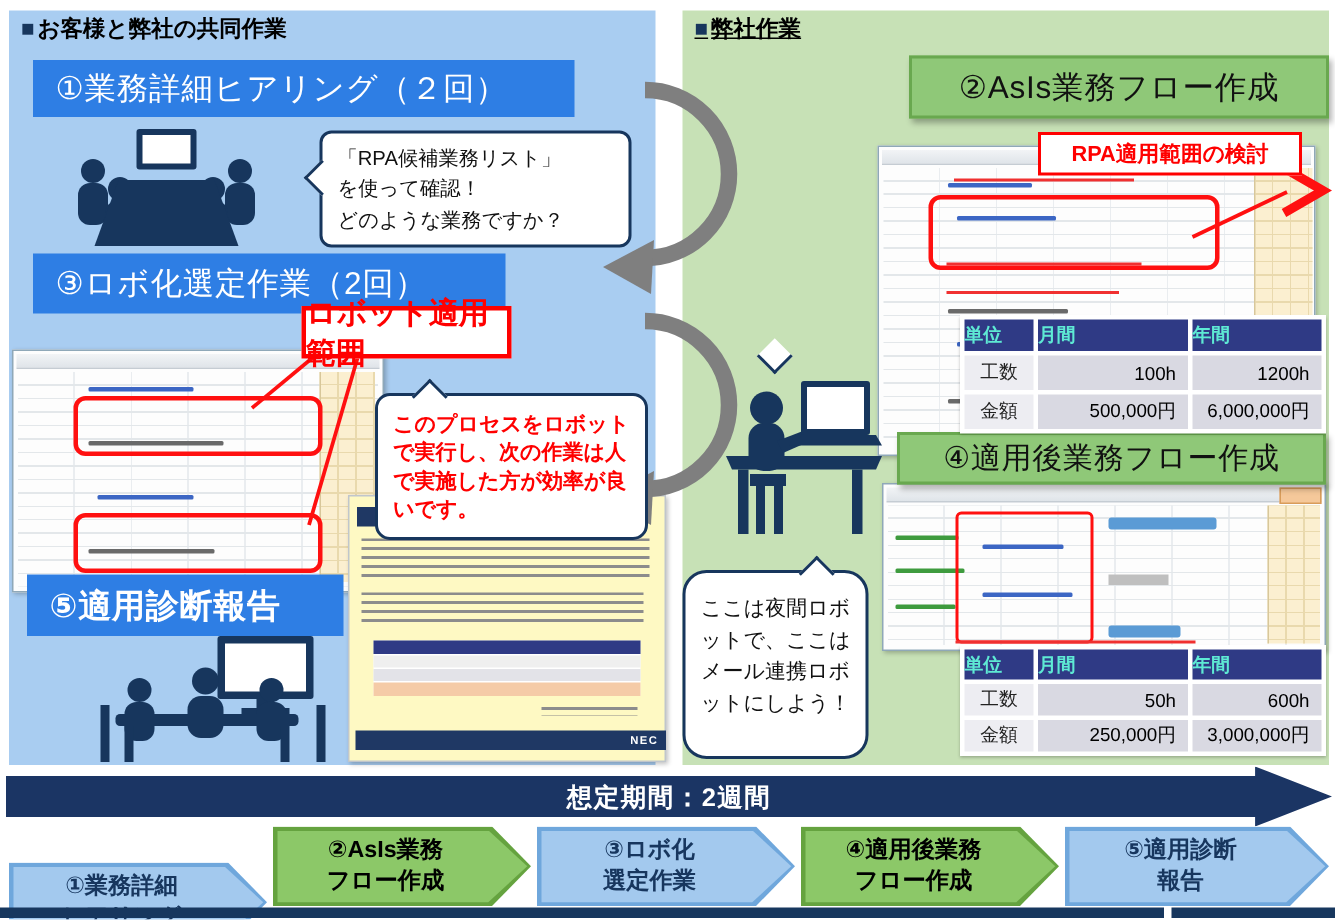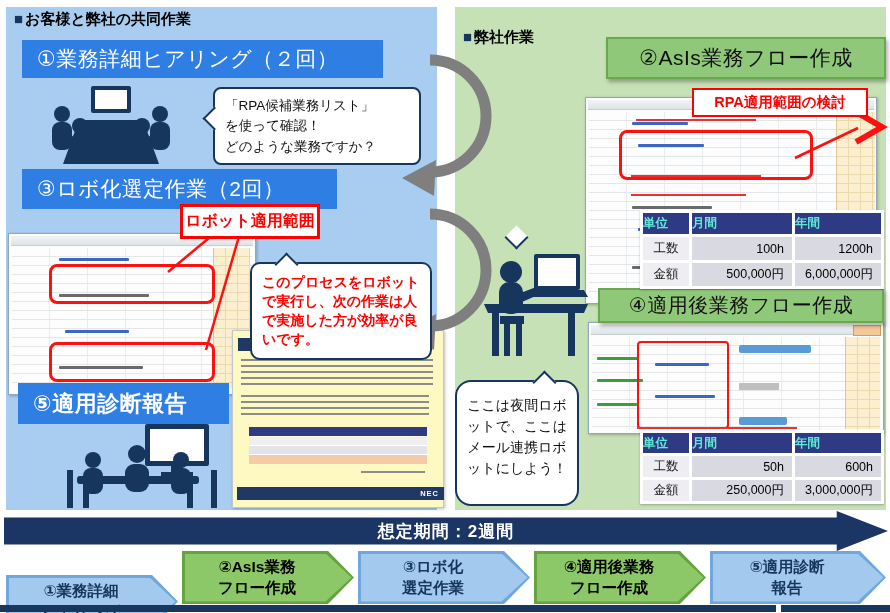--- a/index.html
+++ b/index.html
@@ -86,21 +86,21 @@
 <body>
 
 <div class="stage">
 
   <div class="panel panel-left"></div>
   <div class="panel panel-right"></div>
 
   <div class="phead" style="left:14px;top:10px;">
     <span class="bullet">■</span><span>お客様と弊社の共同作業</span>
   </div>
-  <div class="phead" style="left:463px;top:28px;">
+  <div class="phead" style="left:463px;top:10px;text-decoration:underline;">
     <span class="bullet">■</span><span>弊社作業</span>
   </div>
 
   <div class="stepblue" style="left:22px;top:40px;width:346px;height:38px;">①業務詳細ヒアリング（２回）</div>
   <div class="stepblue" style="left:22px;top:169px;width:300px;height:40px;">③ロボ化選定作業（2回）</div>
   <div class="stepblue" style="left:18px;top:383px;width:196px;height:41px;font-size:22px;font-weight:bold;">⑤適用診断報告</div>
   <div class="stepgreen" style="left:606px;top:37px;width:276px;height:38px;">②AsIs業務フロー作成</div>
   <div class="stepgreen" style="left:598px;top:288px;width:282px;height:31px;font-size:20px;">④適用後業務フロー作成</div>
 
   <svg class="abs" style="left:47px;top:84px;z-index:4;" width="128" height="84" viewBox="0 0 128 84">
@@ -118,21 +118,21 @@
       <polygon points="32,36 96,36 112,80 16,80"></polygon>
     </g>
   </svg>
 
   <div class="bub" style="left:213px;top:87px;width:208px;height:78px;border-radius:8px;
        padding:7px 10px;font-size:13.5px;line-height:1.5;color:#111;">「RPA候補業務リスト」
 を使って確認！
 どのような業務ですか？</div>
   <div class="tail left" style="left:206px;top:110px;"></div>
 
-  <div class="redlabel" style="left:180px;top:204px;width:134px;height:29px;font-size:16px;">ロボット適用範囲</div>
+  <div class="redlabel" style="left:201px;top:204px;width:134px;height:29px;font-size:20px;">ロボット適用範囲</div>
 
   <div class="sheet" style="left:8px;top:233px;width:246px;height:160px;">
     <div class="s-toolbar"></div>
     <div class="s-grid" style="left:3px;top:14px;right:3px;bottom:3px;"></div>
     <div class="ycol" style="left:204px;top:14px;width:36px;height:140px;"></div>
     <div class="bar b-blue" style="left:50px;top:24px;width:70px;"></div>
     <div class="bar b-dark" style="left:50px;top:60px;width:90px;"></div>
     <div class="bar b-blue" style="left:56px;top:96px;width:64px;"></div>
     <div class="bar b-dark" style="left:50px;top:132px;width:84px;"></div>
     <div class="redbox" style="left:40px;top:30px;width:160px;height:34px;"></div>

